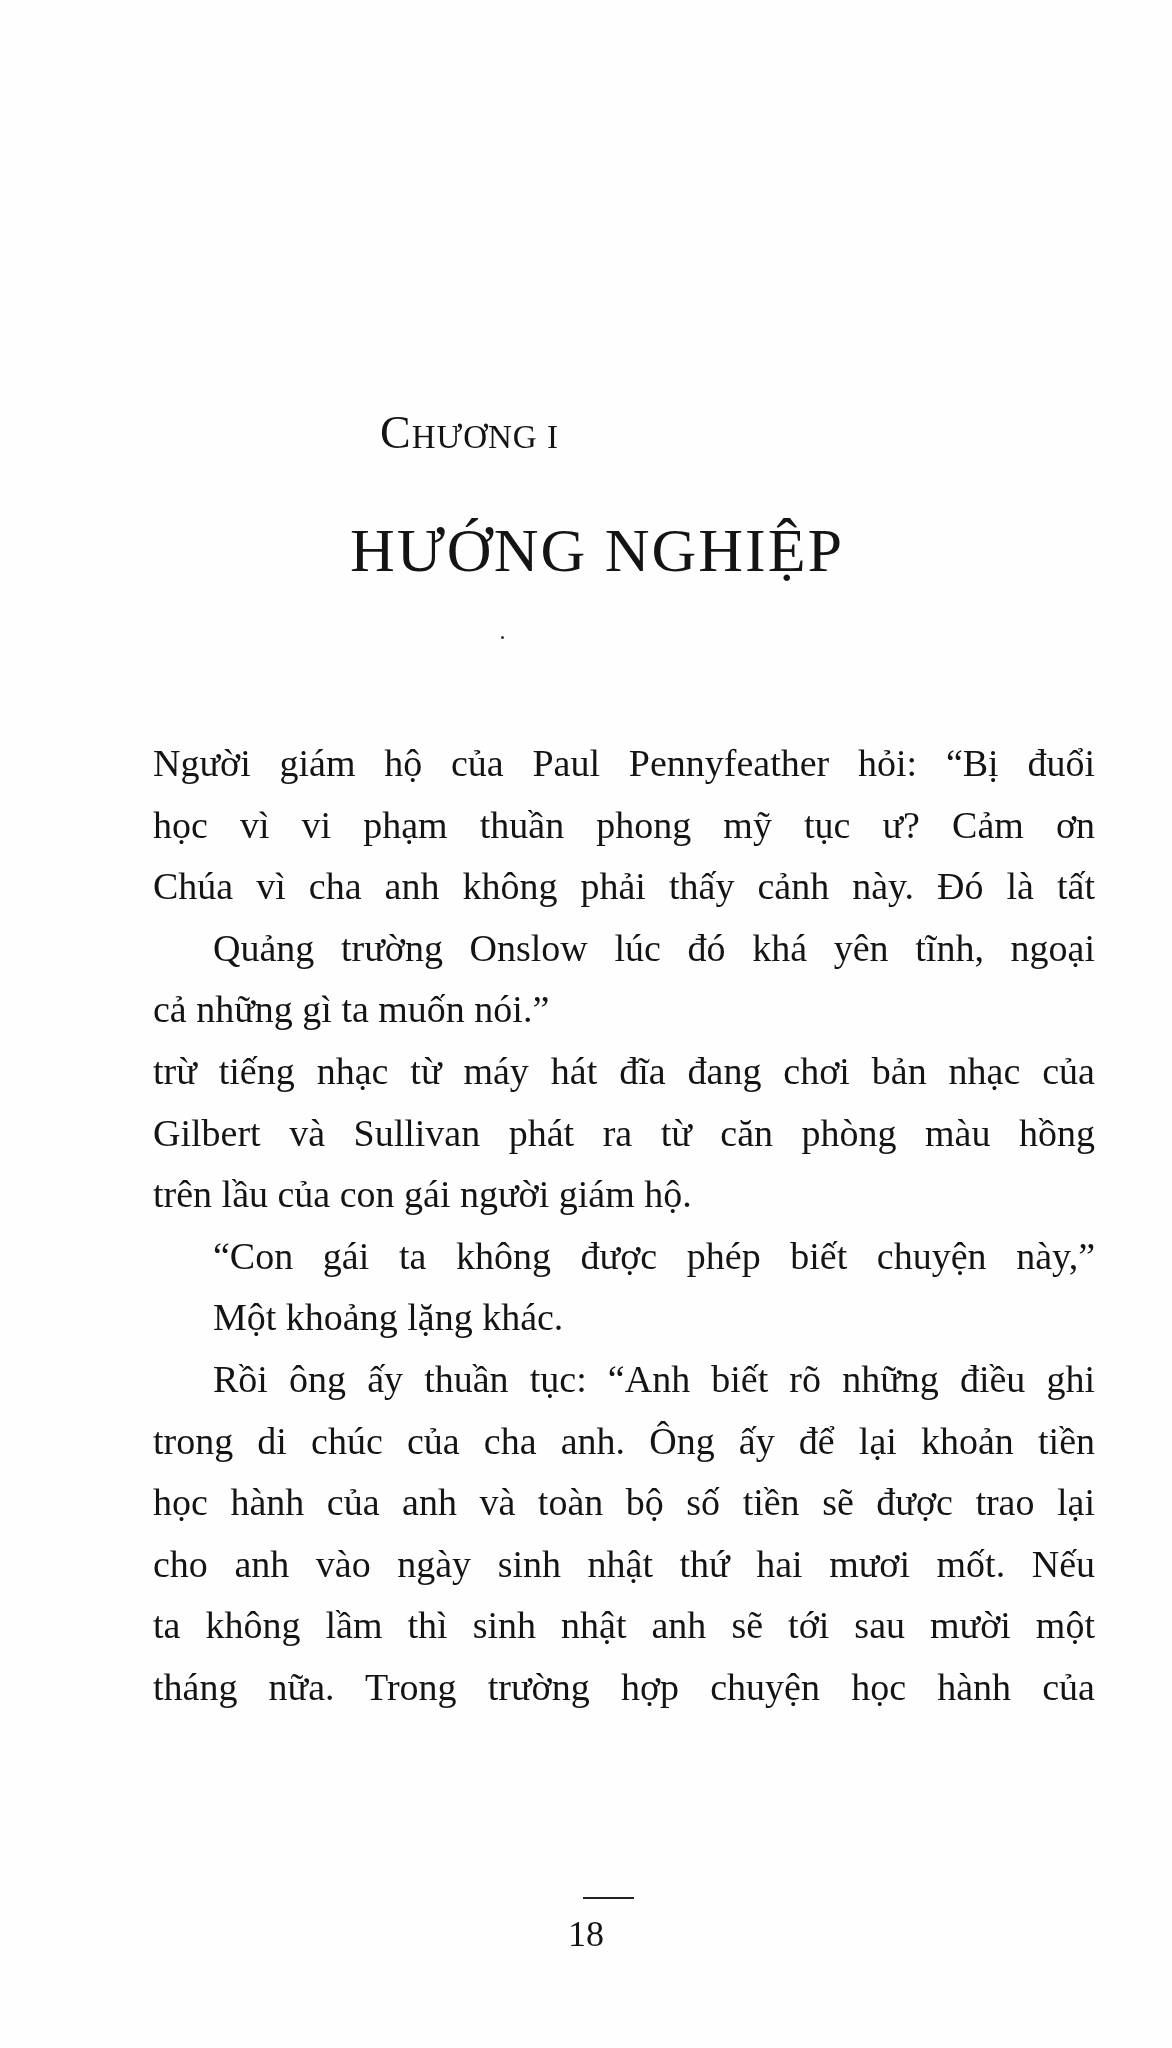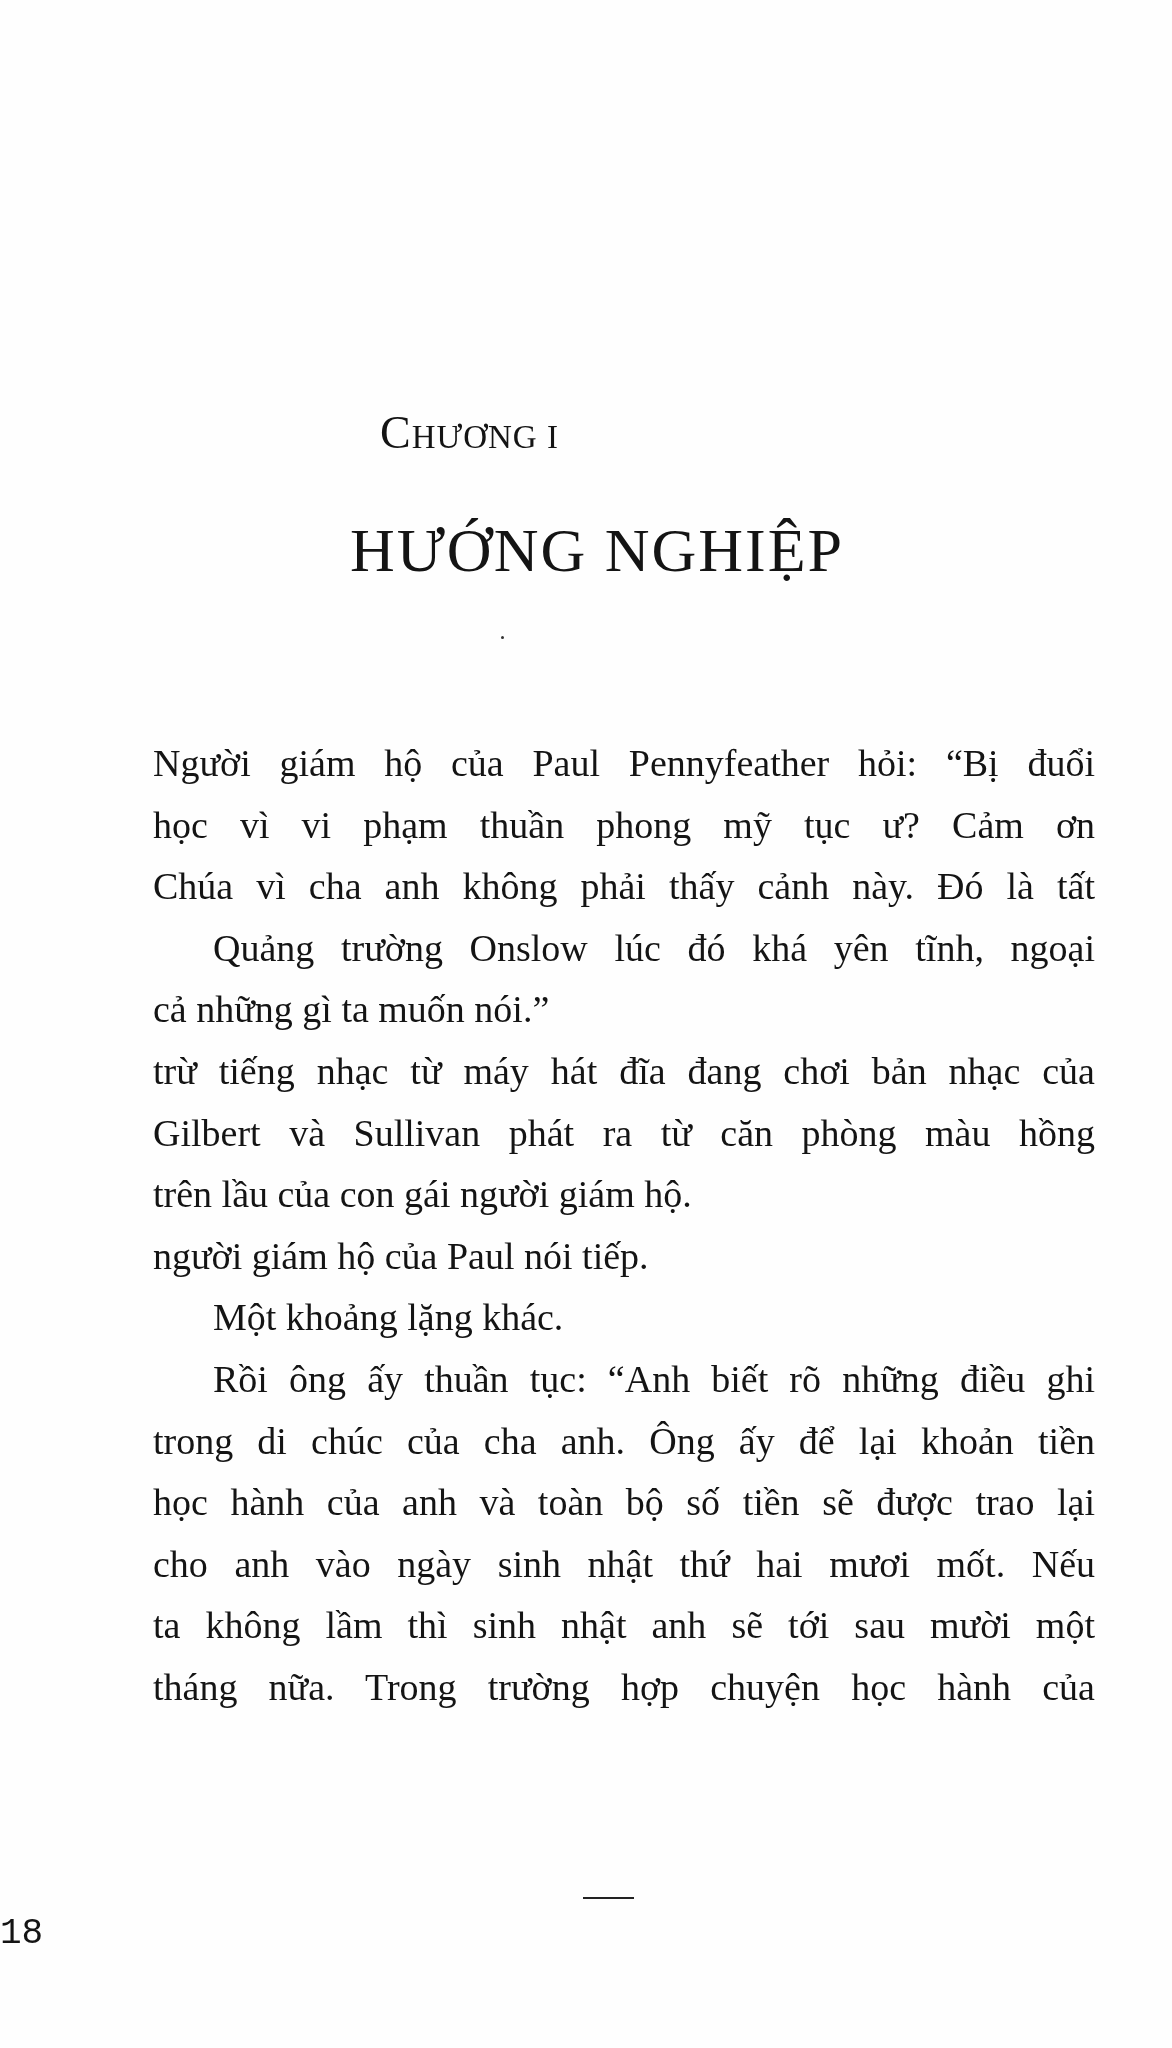--- a/index.html
+++ b/index.html
@@ -34,21 +34,21 @@
     text-align: justify; text-align-last: justify;
   }
   .line.indent { padding-left: 60px; }
   .line.last { text-align-last: left; }
   .folio-rule {
     position: absolute; left: 583px; top: 1897px;
     width: 51px; height: 2px; background: #222;
   }
   .folio {
     position: absolute; left: 0; width: 1172px; top: 1912px;
-    font-size: 36px; line-height: 44px; font-family: Liberation Mono, monospace;
+    text-align: center; font-size: 36px; line-height: 44px;
   }
   .speck { position: absolute; width: 3px; height: 3px; border-radius: 50%; background: #333; }
 </style>
 </head>
 <body>
 
 <div class="page">
 
   <div class="chapter-label">
     <span class="big">C</span><span>HƯƠNG</span>
@@ -61,21 +61,21 @@
 
   <div class="body-text">
     <div class="line">Người giám hộ của Paul Pennyfeather hỏi: “Bị đuổi</div>
     <div class="line">học vì vi phạm thuần phong mỹ tục ư? Cảm ơn</div>
     <div class="line">Chúa vì cha anh không phải thấy cảnh này. Đó là tất</div>
     <div class="line indent">Quảng trường Onslow lúc đó khá yên tĩnh, ngoại</div>
     <div class="line last">cả những gì ta muốn nói.”</div>
     <div class="line">trừ tiếng nhạc từ máy hát đĩa đang chơi bản nhạc của</div>
     <div class="line">Gilbert và Sullivan phát ra từ căn phòng màu hồng</div>
     <div class="line last">trên lầu của con gái người giám hộ.</div>
-    <div class="line last">người giám hộ của Paul nói tiếp.</div>
+    <div class="line indent">“Con gái ta không được phép biết chuyện này,”</div>
     <div class="line indent last">Một khoảng lặng khác.</div>
     <div class="line indent">Rồi ông ấy thuần tục: “Anh biết rõ những điều ghi</div>
     <div class="line">trong di chúc của cha anh. Ông ấy để lại khoản tiền</div>
     <div class="line">học hành của anh và toàn bộ số tiền sẽ được trao lại</div>
     <div class="line">cho anh vào ngày sinh nhật thứ hai mươi mốt. Nếu</div>
     <div class="line">ta không lầm thì sinh nhật anh sẽ tới sau mười một</div>
     <div class="line">tháng nữa. Trong trường hợp chuyện học hành của</div>
   </div>
 
   <div class="folio-rule"></div>

